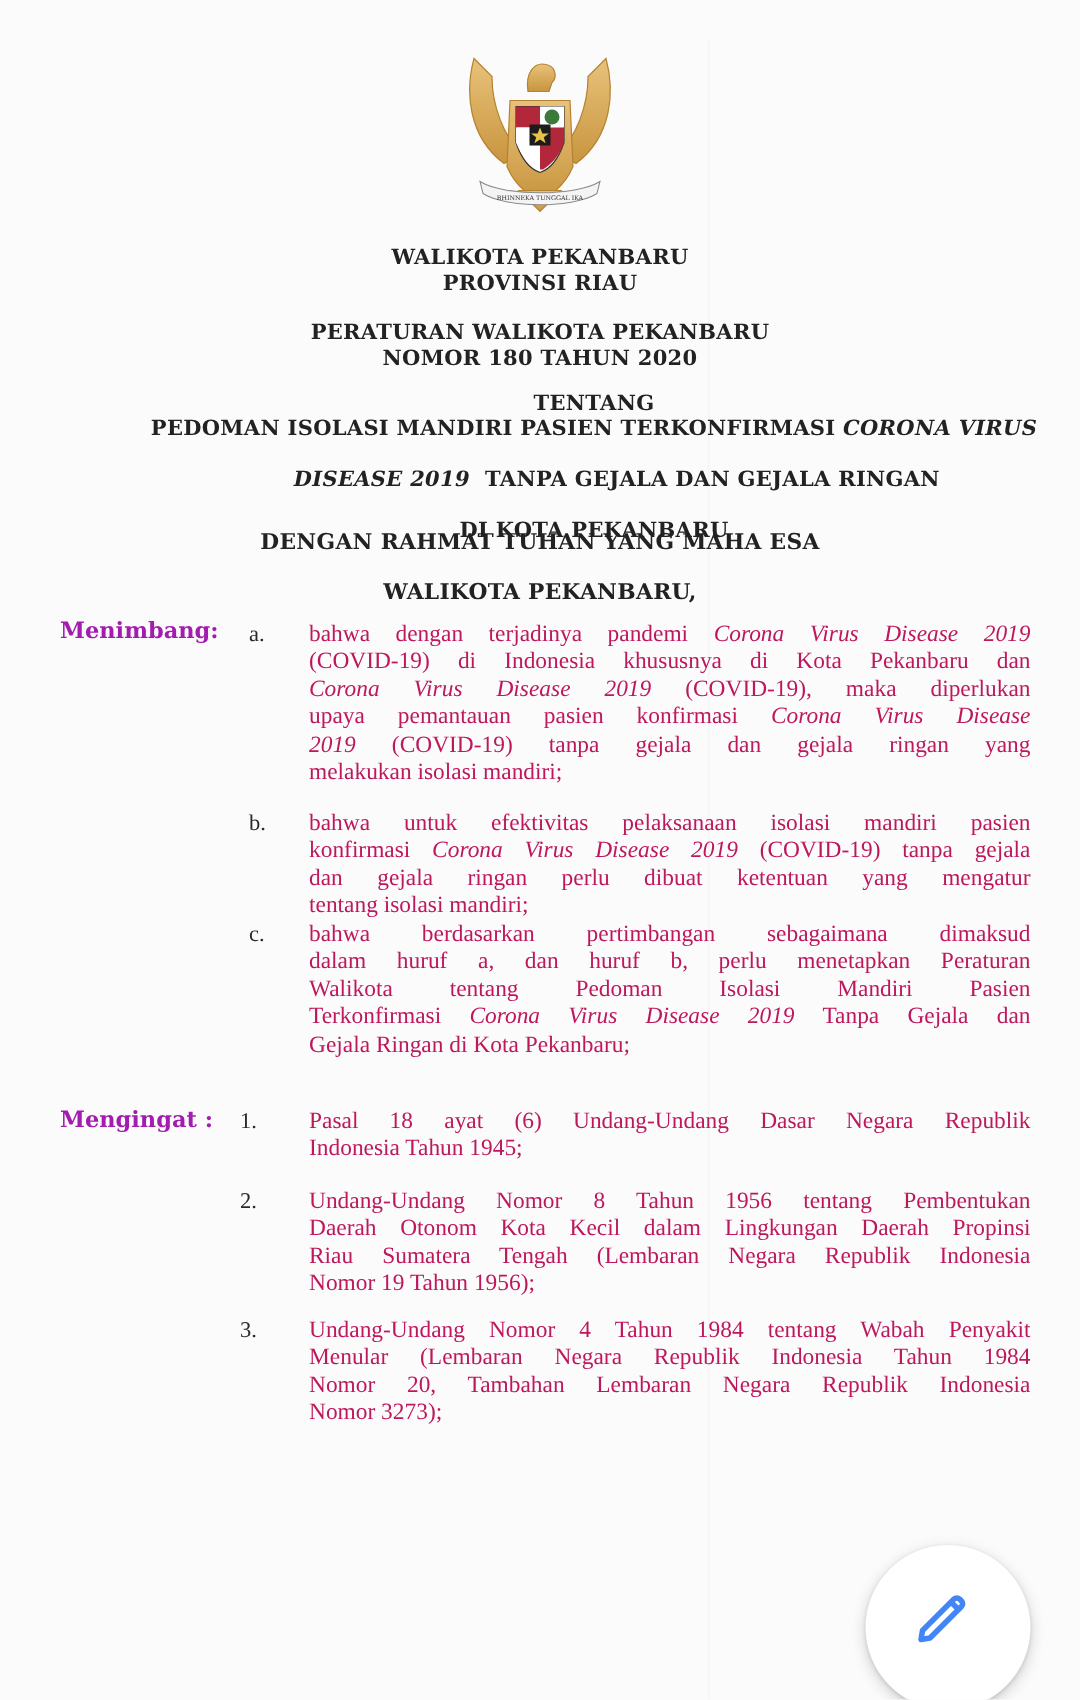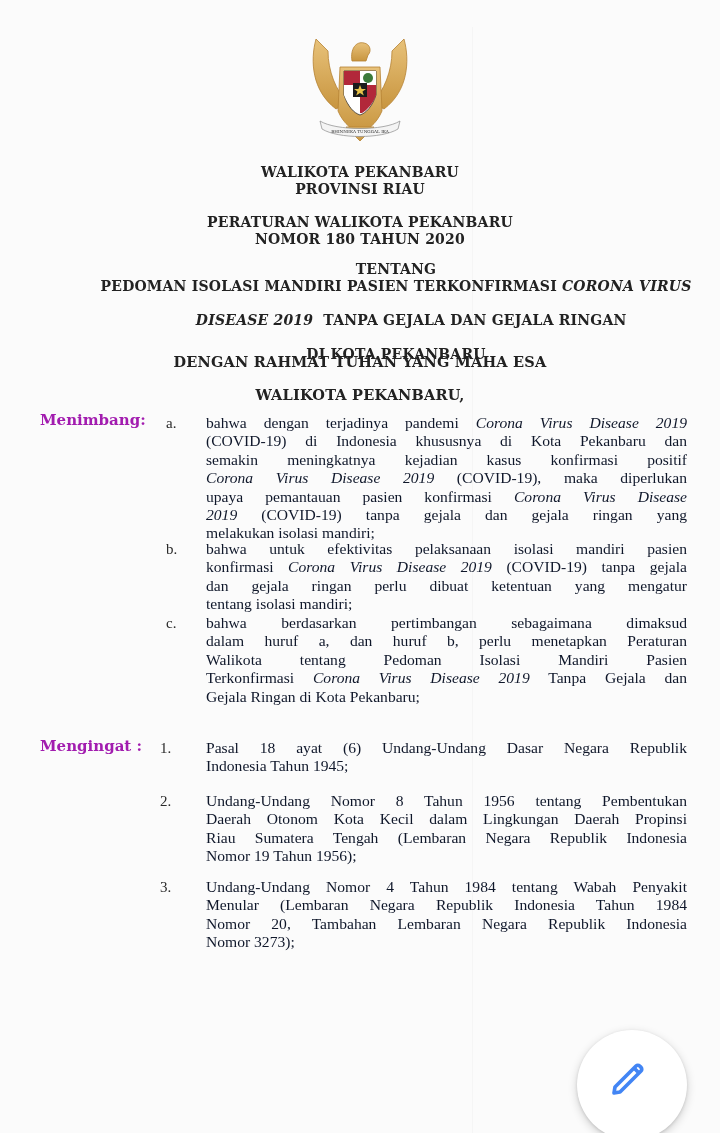--- a/index.html
+++ b/index.html
@@ -14,21 +14,21 @@
   .emblem { position: absolute; left: 306px; top: 4px; width: 108px; height: 118px; }
   .center-block { position: absolute; left: 0; width: 720px; text-align: center; font-weight: bold; font-size: 14px; letter-spacing: 0.2px; color: #222; }
   .center-block div { line-height: 17px; }
   .italic { font-style: italic; }
 
   .section-label { position: absolute; left: 40px; font-weight: bold; font-size: 15px; color: #a21caf; }
   .item-marker { position: absolute; font-size: 15px; color: #2a2a2a; font-family: "Liberation Serif", serif; }
   .item-text {
     position: absolute; left: 206px; width: 481px;
     font-family: "Liberation Serif", serif; font-size: 15.6px;
-    line-height: 18.4px; text-align: justify; color: #0f172a;
+    line-height: 18.4px; text-align: justify; color: #be185d;
   }
   .item-text .line { display: block; text-align: justify; text-align-last: justify; height: 18.4px; white-space: nowrap; overflow: visible; }
   .item-text .line.last { text-align-last: left; }
   .item-text i { font-style: italic; }
 
   .fab {
     position: absolute; left: 577px; top: 1030px; width: 110px; height: 110px;
     border-radius: 50%; background: #ffffff;
     box-shadow: 0 3px 10px rgba(0,0,0,0.18), 0 1px 3px rgba(0,0,0,0.12);
     display: flex; align-items: center; justify-content: center; cursor: pointer;
@@ -97,21 +97,20 @@
 
   <div class="center-block" style="top:326px; font-size:14.5px;">DENGAN RAHMAT TUHAN YANG MAHA ESA</div>
   <div class="center-block" style="top:359px; font-size:14.5px;">WALIKOTA PEKANBARU,</div>
 
   <div class="section-label" style="top:384px;">Menimbang:</div>
   <div id="menimbang-items">
       <div class="item-marker" style="left: 166px; top: 388px;">a.</div>
       <div class="item-text" style="top: 387px;">
         <span class="line">bahwa dengan terjadinya pandemi <i>Corona Virus Disease 2019</i></span>
         <span class="line">(COVID-19) di Indonesia khususnya di Kota Pekanbaru dan</span>
-        <span class="line">semakin meningkatnya kejadian kasus konfirmasi positif</span>
         <span class="line"><i>Corona Virus Disease 2019</i> (COVID-19), maka diperlukan</span>
         <span class="line">upaya pemantauan pasien konfirmasi <i>Corona Virus Disease</i></span>
         <span class="line"><i>2019</i> (COVID-19) tanpa gejala dan gejala ringan yang</span>
         <span class="line last">melakukan isolasi mandiri;</span>
       </div>
       <div class="item-marker" style="left: 166px; top: 514px;">b.</div>
       <div class="item-text" style="top: 513px; font-family: Liberation Serif, serif;">
         <span class="line">bahwa untuk efektivitas pelaksanaan isolasi mandiri pasien</span>
         <span class="line">konfirmasi <i>Corona Virus Disease 2019</i> (COVID-19) tanpa gejala</span>
         <span class="line">dan gejala ringan perlu dibuat ketentuan yang mengatur</span>

